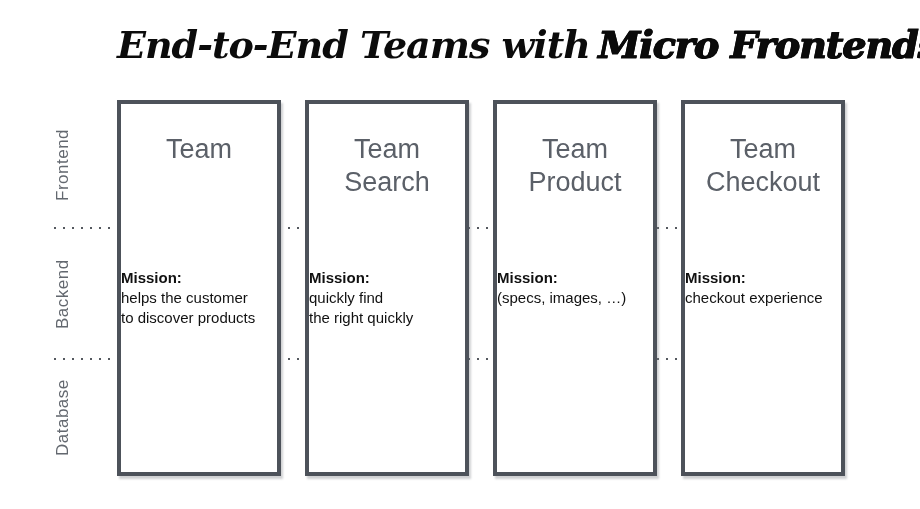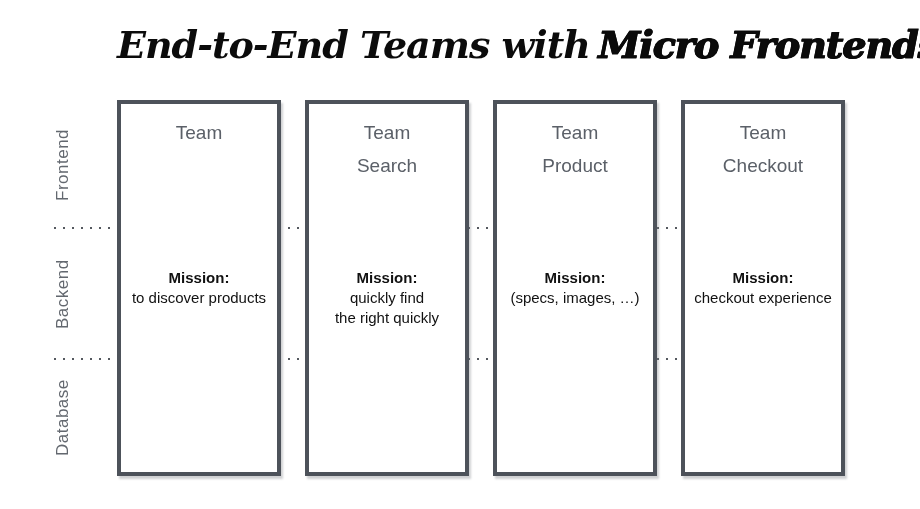--- a/index.html
+++ b/index.html
@@ -76,32 +76,32 @@
     background: #ffffff;
     border: 4px solid #4d525a;
     box-shadow: 2px 3px 2px rgba(120,124,130,0.35);
   }
   .box-1 { left: 117px; }
   .box-2 { left: 305px; }
   .box-3 { left: 493px; }
   .box-4 { left: 681px; }
 
   .team-name {
-    margin-top: 12px;
+    margin-top: 29px;
     text-align: center;
-    font-size: 19px;
+    font-size: 27px;
     line-height: 33px;
     color: #5b6068;
   }
   .team-mission {
     position: absolute;
     top: 164px;
     left: 0;
     width: 100%;
-    text-align: center;
+    text-align: left;
     font-size: 15px;
     line-height: 20px;
     color: #111111;
   }
   .mission-label {
     font-weight: 700;
   }
 </style>
 </head>
 <body>
@@ -118,20 +118,21 @@
 
   <div class="dotted-line dotted-1"></div>
   <div class="dotted-line dotted-2"></div>
 
   <div class="team-box box-1">
     <div class="team-name">
       <div>Team</div>
     </div>
     <div class="team-mission">
       <div class="mission-label">Mission:</div>
+      <div>helps the customer</div>
       <div>to discover products</div>
     </div>
   </div>
 
   <div class="team-box box-2">
     <div class="team-name">
       <div>Team</div>
       <div>Search</div>
     </div>
     <div class="team-mission">

